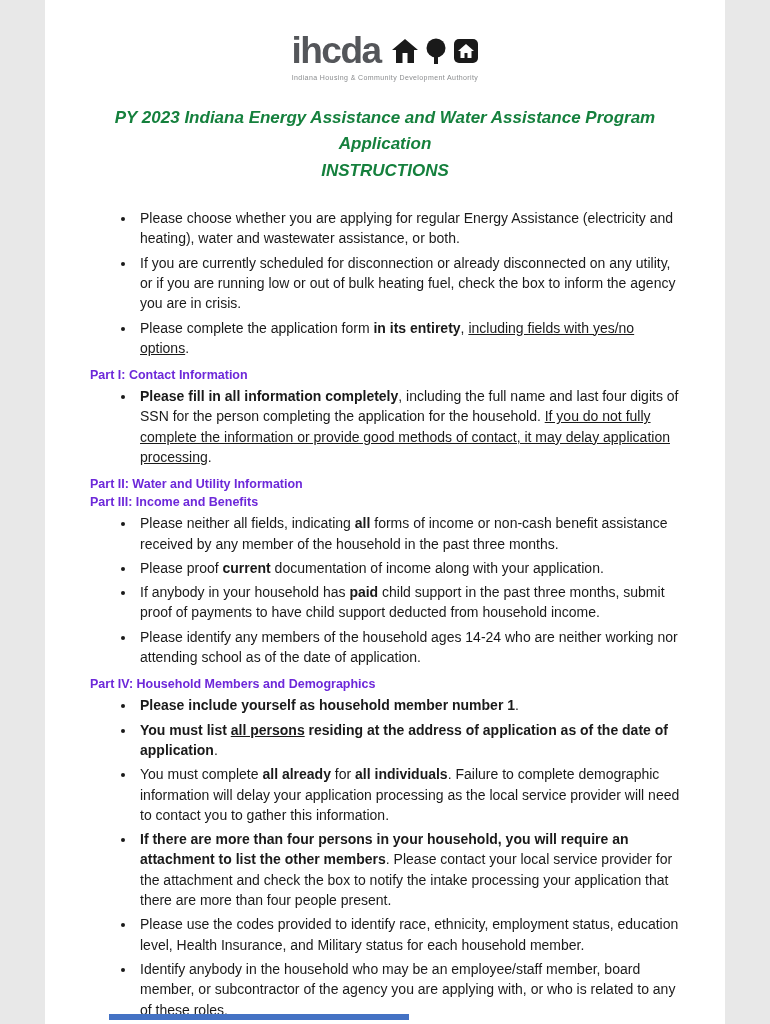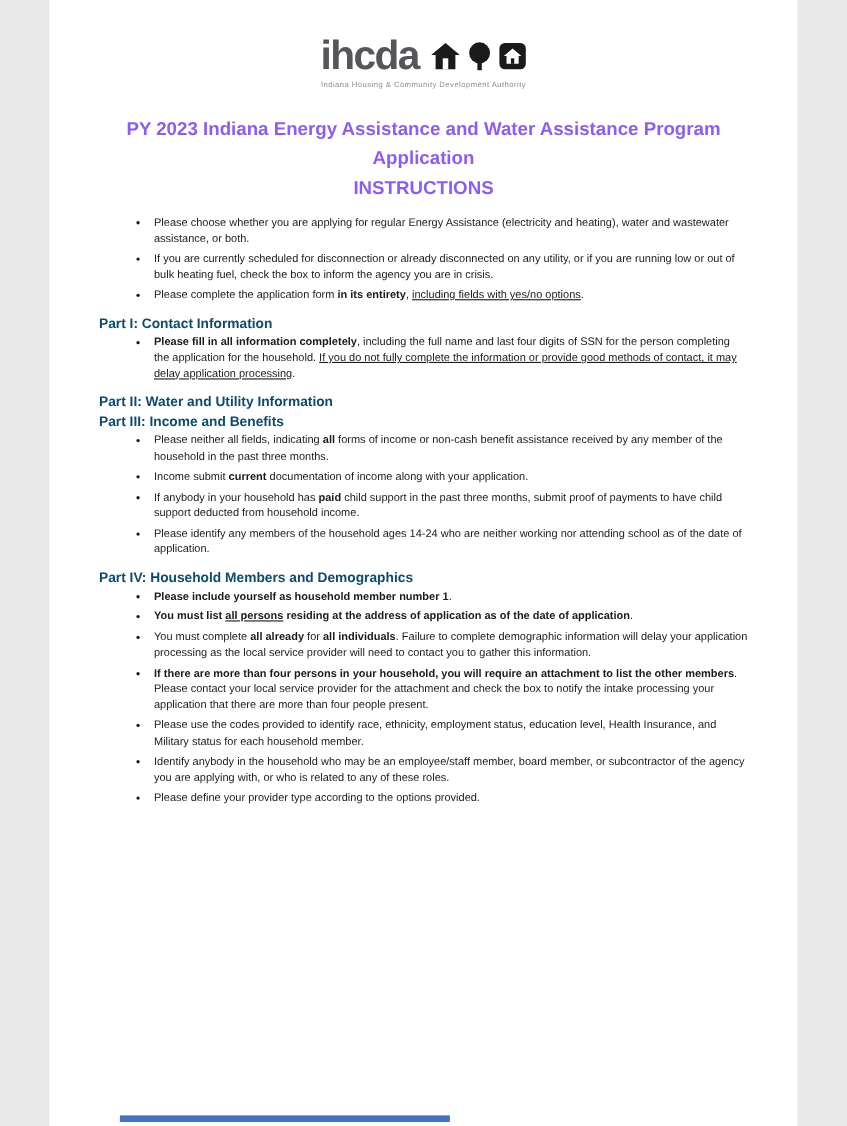--- a/index.html
+++ b/index.html
@@ -26,40 +26,41 @@
   }
   .logo-icons { display: inline-flex; align-items: center; gap: 4px; }
   .logo-icons svg { display: block; }
   .tagline {
     margin-top: 5px;
     font-size: 7px;
     color: #8a8c8e;
     letter-spacing: 0.4px;
   }
   .doc-title {
-    margin: 24px 0 12px 0;
+    margin: 24px 0 24px 0;
     text-align: center;
     font-size: 17px;
     font-weight: bold;
-    color: #8b5cf6;
+    color: #15803d;
     line-height: 1.55;
+    font-style: italic;
   }
   .part-heading {
     font-weight: bold;
     font-size: 12.5px;
     margin: 4px 0 4px 0;
-    color: #0c4a6e;
+    color: #6d28d9;
   }
   ul.bullets {
     margin: 3px 0 10px 0;
     padding-left: 46px;
     list-style: disc;
   }
   ul.bullets li {
-    font-size: 10px;
+    font-size: 14px;
     line-height: 1.45;
     margin: 0 0 4px 0;
     padding-left: 4px;
     color: #1a1a1a;
   }
   .seg-bold { font-weight: bold; margin-top: 46px; }
   .seg-underline { text-decoration: underline; }
   .blue-line {
     position: absolute;
     left: 64px;
@@ -108,21 +109,21 @@
         <li><span>Please complete the application form </span><span class="seg-bold">in its entirety</span><span>, </span><span class="seg-underline">including fields with yes/no options</span><span>.</span></li>
       </ul>
       <p class="part-heading">Part I: Contact Information</p>
       <ul class="bullets">
         <li><span class="seg-bold">Please fill in all information completely</span><span>, including the full name and last four digits of SSN for the person completing the application for the household. </span><span class="seg-underline">If you do not fully complete the information or provide good methods of contact, it may delay application processing</span><span>.</span></li>
       </ul>
       <p class="part-heading">Part II: Water and Utility Information</p>
       <p class="part-heading">Part III: Income and Benefits</p>
       <ul class="bullets">
         <li><span>Please neither all fields, indicating </span><span class="seg-bold">all</span><span> forms of income or non-cash benefit assistance received by any member of the household in the past three months.</span></li>
-        <li><span>Income submit </span><span class="seg-bold">current</span><span> documentation of income along with your application.</span></li>
+        <li><span>Please proof </span><span class="seg-bold">current</span><span> documentation of income along with your application.</span></li>
         <li><span>If anybody in your household has </span><span class="seg-bold">paid</span><span> child support in the past three months, submit proof of payments to have child support deducted from household income.</span></li>
         <li><span>Please identify any members of the household ages 14-24 who are neither working nor attending school as of the date of application.</span></li>
       </ul>
       <p class="part-heading">Part IV: Household Members and Demographics</p>
       <ul class="bullets">
         <li><span class="seg-bold">Please include yourself as household member number 1</span><span>.</span></li>
         <li><span class="seg-bold">You must list </span><span class="seg-bold seg-underline">all persons</span><span class="seg-bold"> residing at the address of application as of the date of application</span><span>.</span></li>
         <li><span>You must complete </span><span class="seg-bold">all already</span><span> for </span><span class="seg-bold">all individuals</span><span>. Failure to complete demographic information will delay your application processing as the local service provider will need to contact you to gather this information.</span></li>
         <li><span class="seg-bold">If there are more than four persons in your household, you will require an attachment to list the other members</span><span>. Please contact your local service provider for the attachment and check the box to notify the intake processing your application that there are more than four people present.</span></li>
         <li><span>Please use the codes provided to identify race, ethnicity, employment status, education level, Health Insurance, and Military status for each household member.</span></li>

